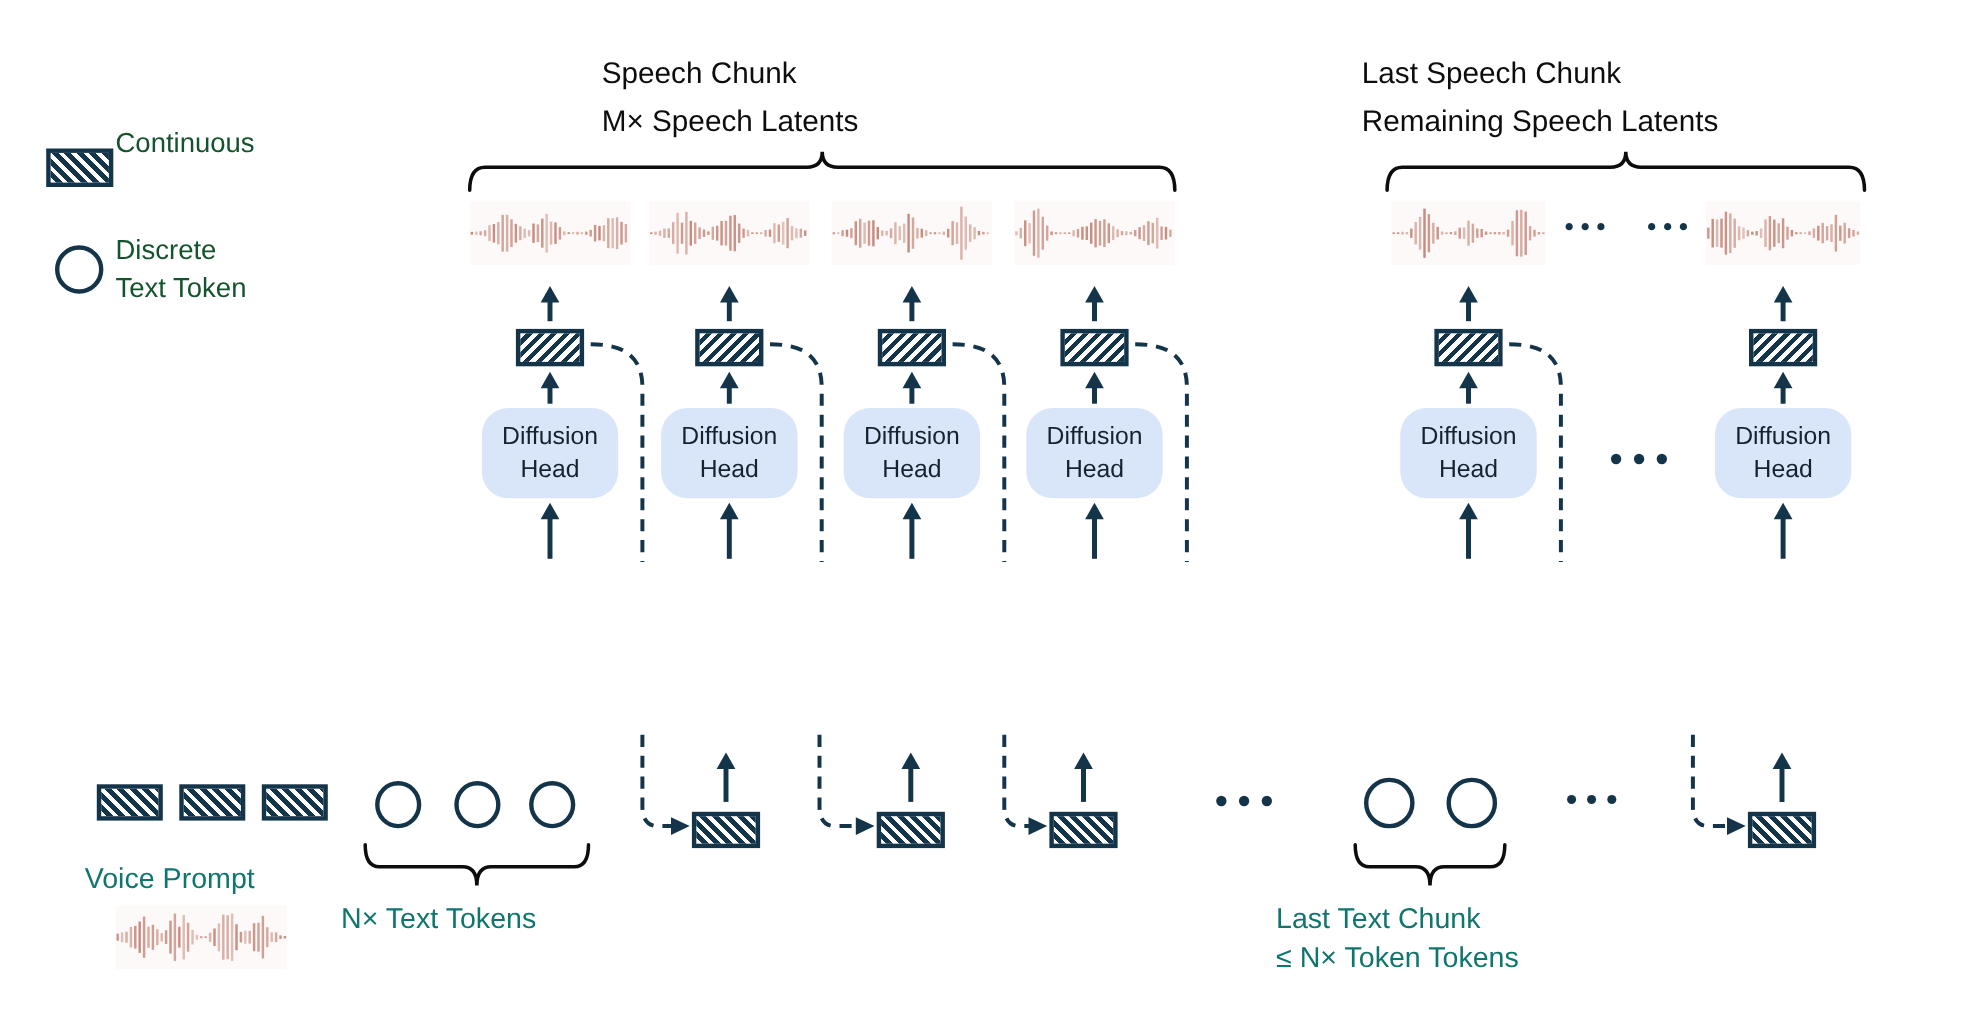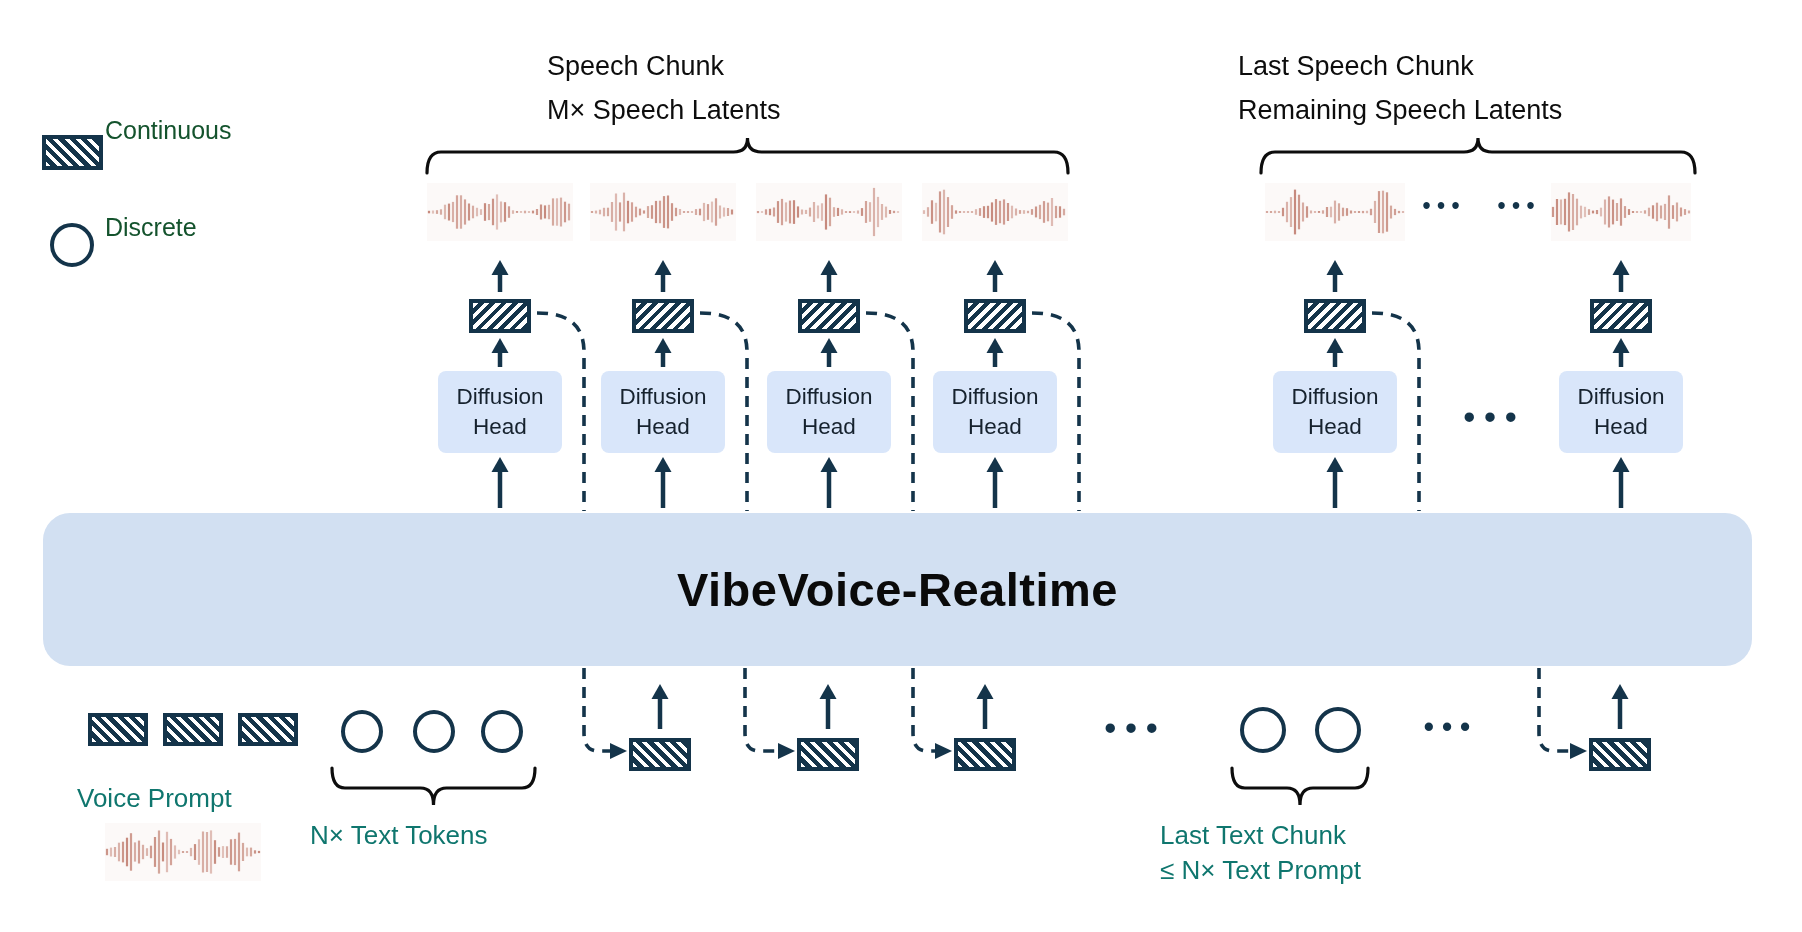--- a/index.html
+++ b/index.html
@@ -9,21 +9,21 @@
   #canvas{position:relative;width:1802px;height:932px;background:#fff;overflow:hidden;
           font-family:"Liberation Sans",sans-serif;color:var(--txt);}
   .ctr{text-align:left;}
   #overlay{position:absolute;left:0;top:0;width:1802px;height:932px;pointer-events:none;}
   .latent{position:absolute;width:62px;height:34px;border:4px solid var(--ink);box-sizing:border-box;
           background:repeating-linear-gradient(135deg,#fff 0 4px,var(--ink) 4px 8px);}
   .latent.dark{background:repeating-linear-gradient(45deg,#fff 0 3.5px,var(--ink) 3.5px 8px);}
   .swatch{position:absolute;left:42px;top:135px;width:61px;height:35px;border:4px solid var(--ink);box-sizing:border-box;
           background:repeating-linear-gradient(45deg,#fff 0 3.5px,var(--ink) 3.5px 8px);}
   .tok{position:absolute;border:4.5px solid var(--ink);border-radius:50%;box-sizing:border-box;background:#fff;}
-  .head{position:absolute;width:124px;height:82px;top:371px;background:var(--head);border-radius:8px;
+  .head{position:absolute;width:124px;height:82px;top:371px;background:var(--head);border-radius:24px;
         display:flex;flex-direction:column;align-items:center;justify-content:center;
         font-size:22.5px;line-height:1.32;color:#16222e;}
   .wave{position:absolute;background:var(--wavebg);}
   .gtitle{position:absolute;top:44px;font-size:27px;line-height:44px;color:#0d0d0d;}
   .botlab{position:absolute;font-size:26px;line-height:35px;color:#0f766e;}
   .legtxt{position:absolute;font-size:25px;line-height:35px;color:#14532d;}
   #model{position:absolute;left:43px;top:513px;width:1709px;height:153px;background:var(--box);border-radius:27px;
          display:flex;align-items:center;justify-content:center;}
   #model .t{font-size:47px;font-weight:700;letter-spacing:.5px;color:#0a0a0a;}
   .dots{position:absolute;color:var(--ink);font-weight:700;white-space:nowrap;text-align:center;}
@@ -143,20 +143,21 @@
       </g>
     </svg>
 
   <div class="swatch"></div>
   <div class="legtxt ctr" style="left:105px;top:113px;width:210px;">
     <div>Continuous</div>
   </div>
   <div class="tok" style="left:50px;top:223px;width:44px;height:44px;"></div>
   <div class="legtxt ctr" style="left:105px;top:210px;width:200px;">
     <div>Discrete</div>
+    <div>Text Token</div>
   </div>
 
   <div class="gtitle ctr" style="left:547px;width:400px;">
     <div>Speech Chunk</div>
     <div>M× Speech Latents</div>
   </div>
   <div class="gtitle ctr" style="left:1238px;width:480px;">
     <div>Last Speech Chunk</div>
     <div>Remaining Speech Latents</div>
   </div>
@@ -413,23 +414,20 @@
   </div>
   <div class="head" style="left:1273px;">
     <div>Diffusion</div>
       <div>Head</div>
   </div>
   <div class="head" style="left:1559px;">
     <div>Diffusion</div>
       <div>Head</div>
   </div>
 
-  <div id="model">
-    <div class="t">VibeVoice-Realtime</div>
-  </div>
 
   <div class="latent dark" style="left:629px;top:738px;height:33px;"></div>
   <div class="latent dark" style="left:797px;top:738px;height:33px;"></div>
   <div class="latent dark" style="left:954px;top:738px;height:33px;"></div>
   <div class="latent dark" style="left:1589px;top:738px;height:33px;"></div>
 
   <div class="latent dark" style="left:88px;top:713px;width:60px;height:33px;"></div>
   <div class="latent dark" style="left:163px;top:713px;width:60px;height:33px;"></div>
   <div class="latent dark" style="left:238px;top:713px;width:60px;height:33px;"></div>
   <div class="botlab ctr" style="left:77px;top:781px;width:210px;">Voice Prompt</div>
@@ -479,21 +477,21 @@
   <div class="tok" style="left:413px;top:710px;width:42px;height:43px;"></div>
   <div class="tok" style="left:481px;top:710px;width:42px;height:43px;"></div>
   <div class="botlab ctr" style="left:310px;top:818px;width:248px;">
     <div>N× Text Tokens</div>
   </div>
 
   <div class="tok" style="left:1240px;top:707px;width:46px;height:46px;"></div>
   <div class="tok" style="left:1315px;top:707px;width:46px;height:46px;"></div>
   <div class="botlab ctr" style="left:1160px;top:818px;width:280px;">
     <div>Last Text Chunk</div>
-    <div>≤ N× Text Prompt</div>
+    <div>≤ N× Token Tokens</div>
   </div>
 
   <div class="dots sm" style="left:1391px;top:193px;width:100px;">• • •</div>
   <div class="dots sm" style="left:1466px;top:193px;width:100px;">• • •</div>
   <div class="dots md" style="left:1434px;top:398px;width:112px;">• • •</div>
   <div class="dots md" style="left:1075px;top:709px;width:112px;">• • •</div>
   <div class="dots md" style="left:1391px;top:711px;width:112px;font-size:29px;">• • •</div>
 
 </div>
 

